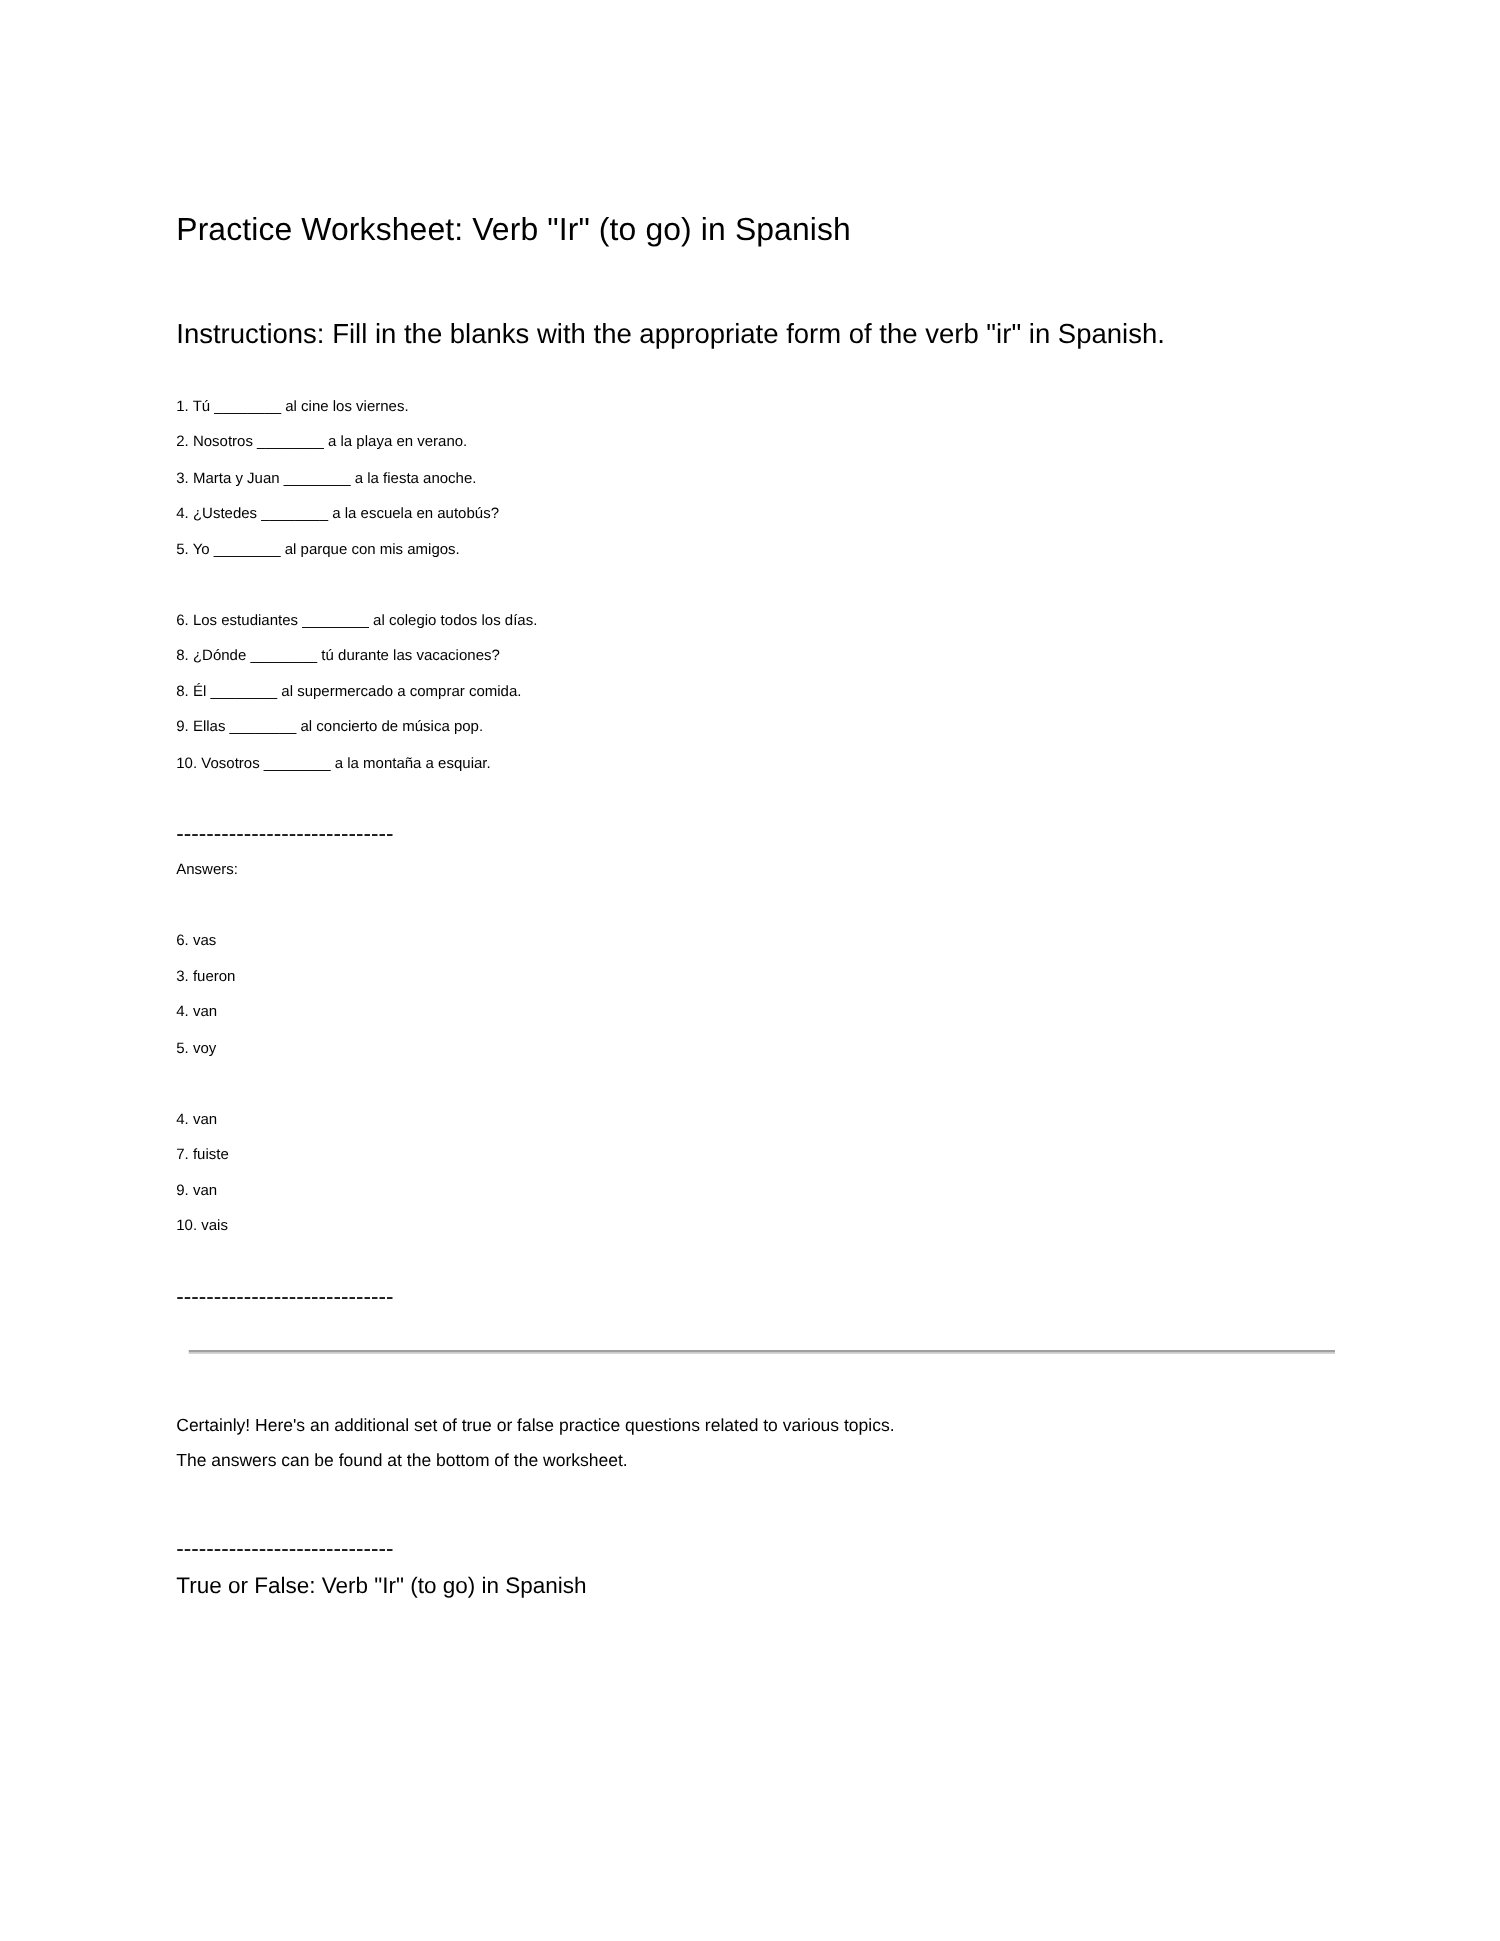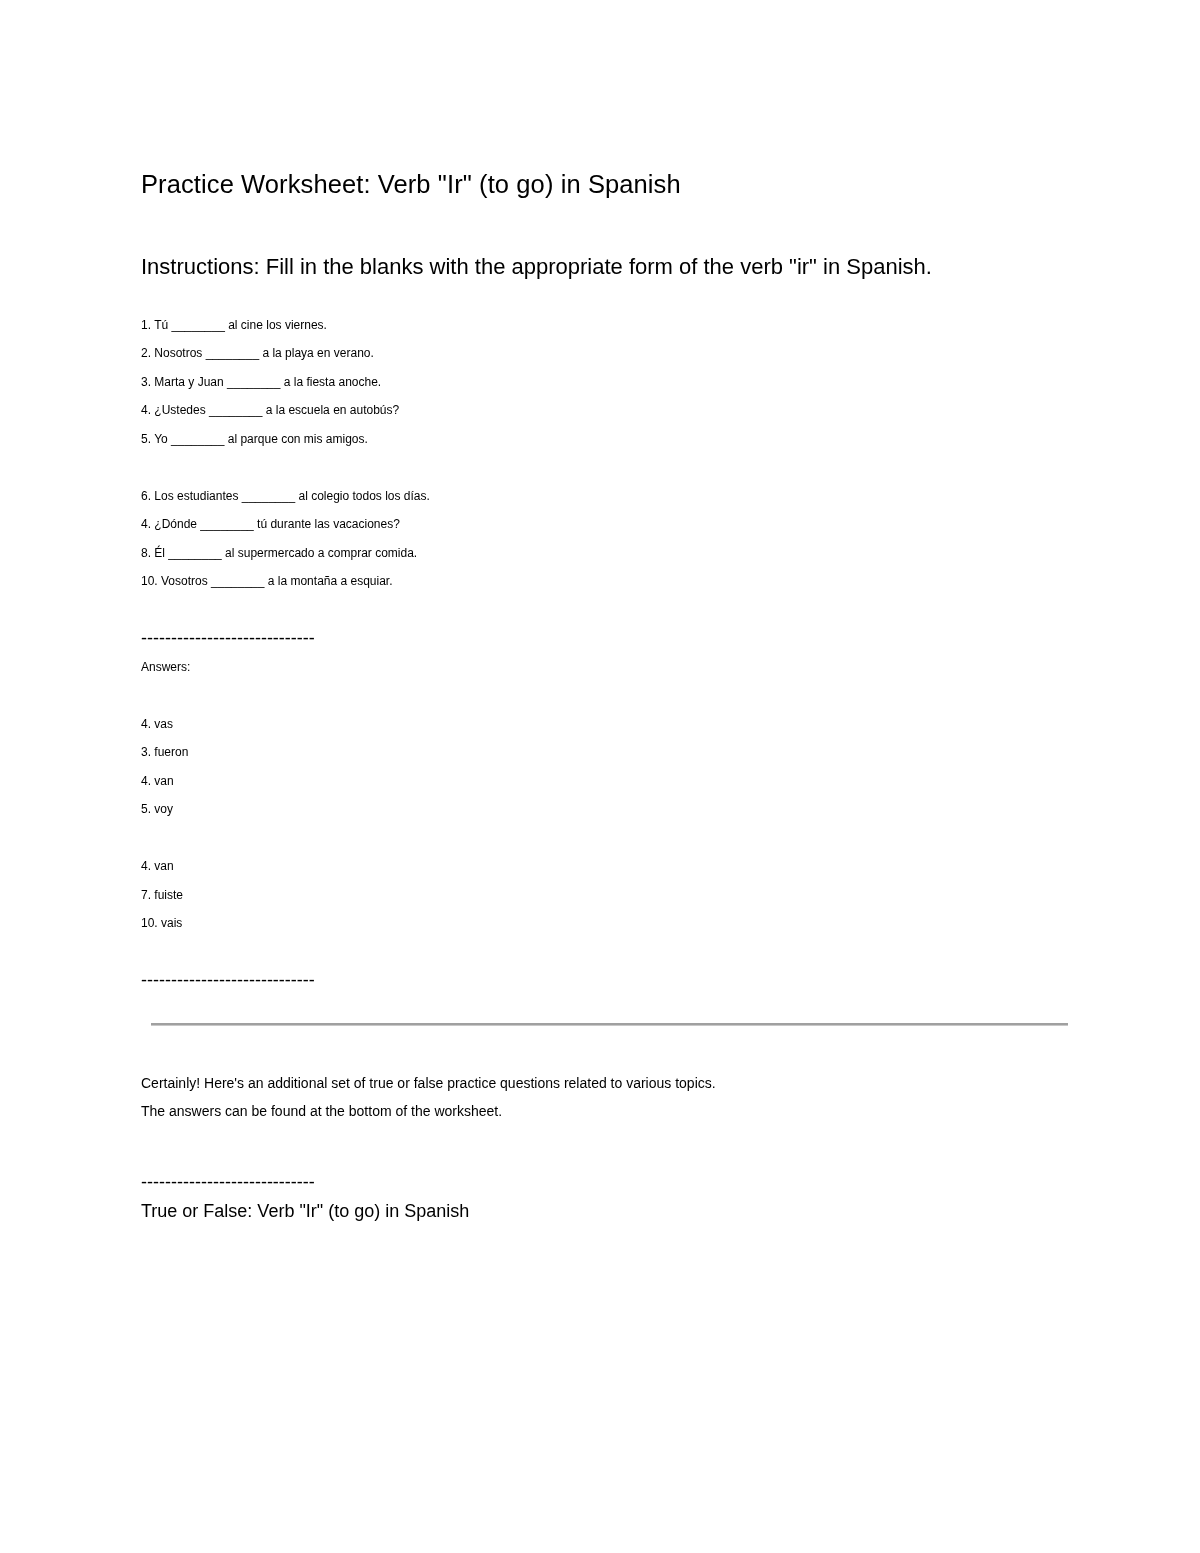--- a/index.html
+++ b/index.html
@@ -107,45 +107,47 @@
       <li>2. Nosotros ________ a la playa en verano.</li>
       <li>3. Marta y Juan ________ a la fiesta anoche.</li>
       <li>4. ¿Ustedes ________ a la escuela en autobús?</li>
       <li>5. Yo ________ al parque con mis amigos.</li>
     </ul>
 
     <div class="gap-block"></div>
 
     <ul class="q-list">
       <li>6. Los estudiantes ________ al colegio todos los días.</li>
-      <li>4. ¿Dónde ________ tú durante las vacaciones?</li>
+      <li>8. ¿Dónde ________ tú durante las vacaciones?</li>
       <li>8. Él ________ al supermercado a comprar comida.</li>
+      <li>9. Ellas ________ al concierto de música pop.</li>
       <li>10. Vosotros ________ a la montaña a esquiar.</li>
     </ul>
 
     <div class="gap-block"></div>
 
     <div class="dash-sep">-----------------------------</div>
 
     <div class="answers-label">Answers:</div>
 
     <div class="gap-block"></div>
 
     <ul class="a-list">
-      <li>4. vas</li>
+      <li>6. vas</li>
       <li>3. fueron</li>
       <li>4. van</li>
       <li>5. voy</li>
     </ul>
 
     <div class="gap-block"></div>
 
     <ul class="a-list">
       <li>4. van</li>
       <li>7. fuiste</li>
+      <li>9. van</li>
       <li>10. vais</li>
     </ul>
 
     <div class="gap-block"></div>
 
     <div class="dash-sep">-----------------------------</div>
 
     <div class="gap-block"></div>
 
     <hr class="hr-rule">

